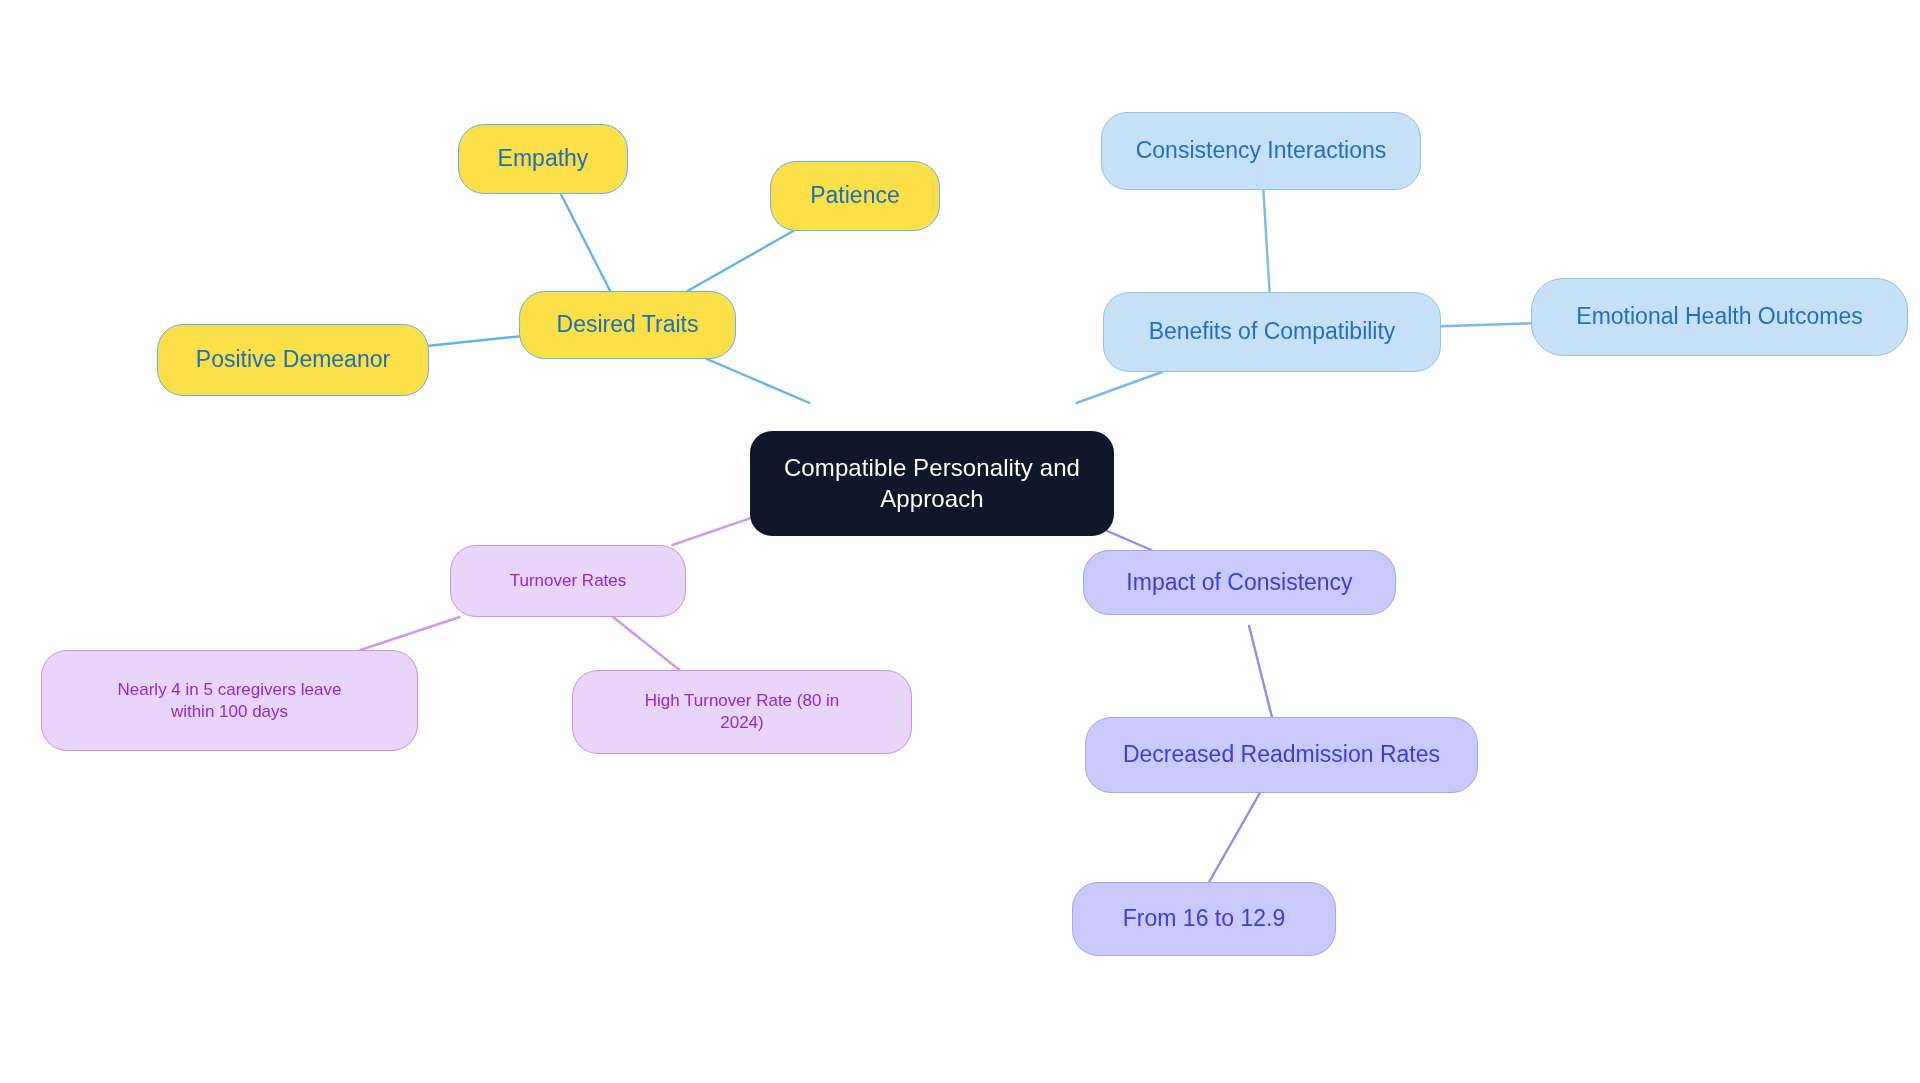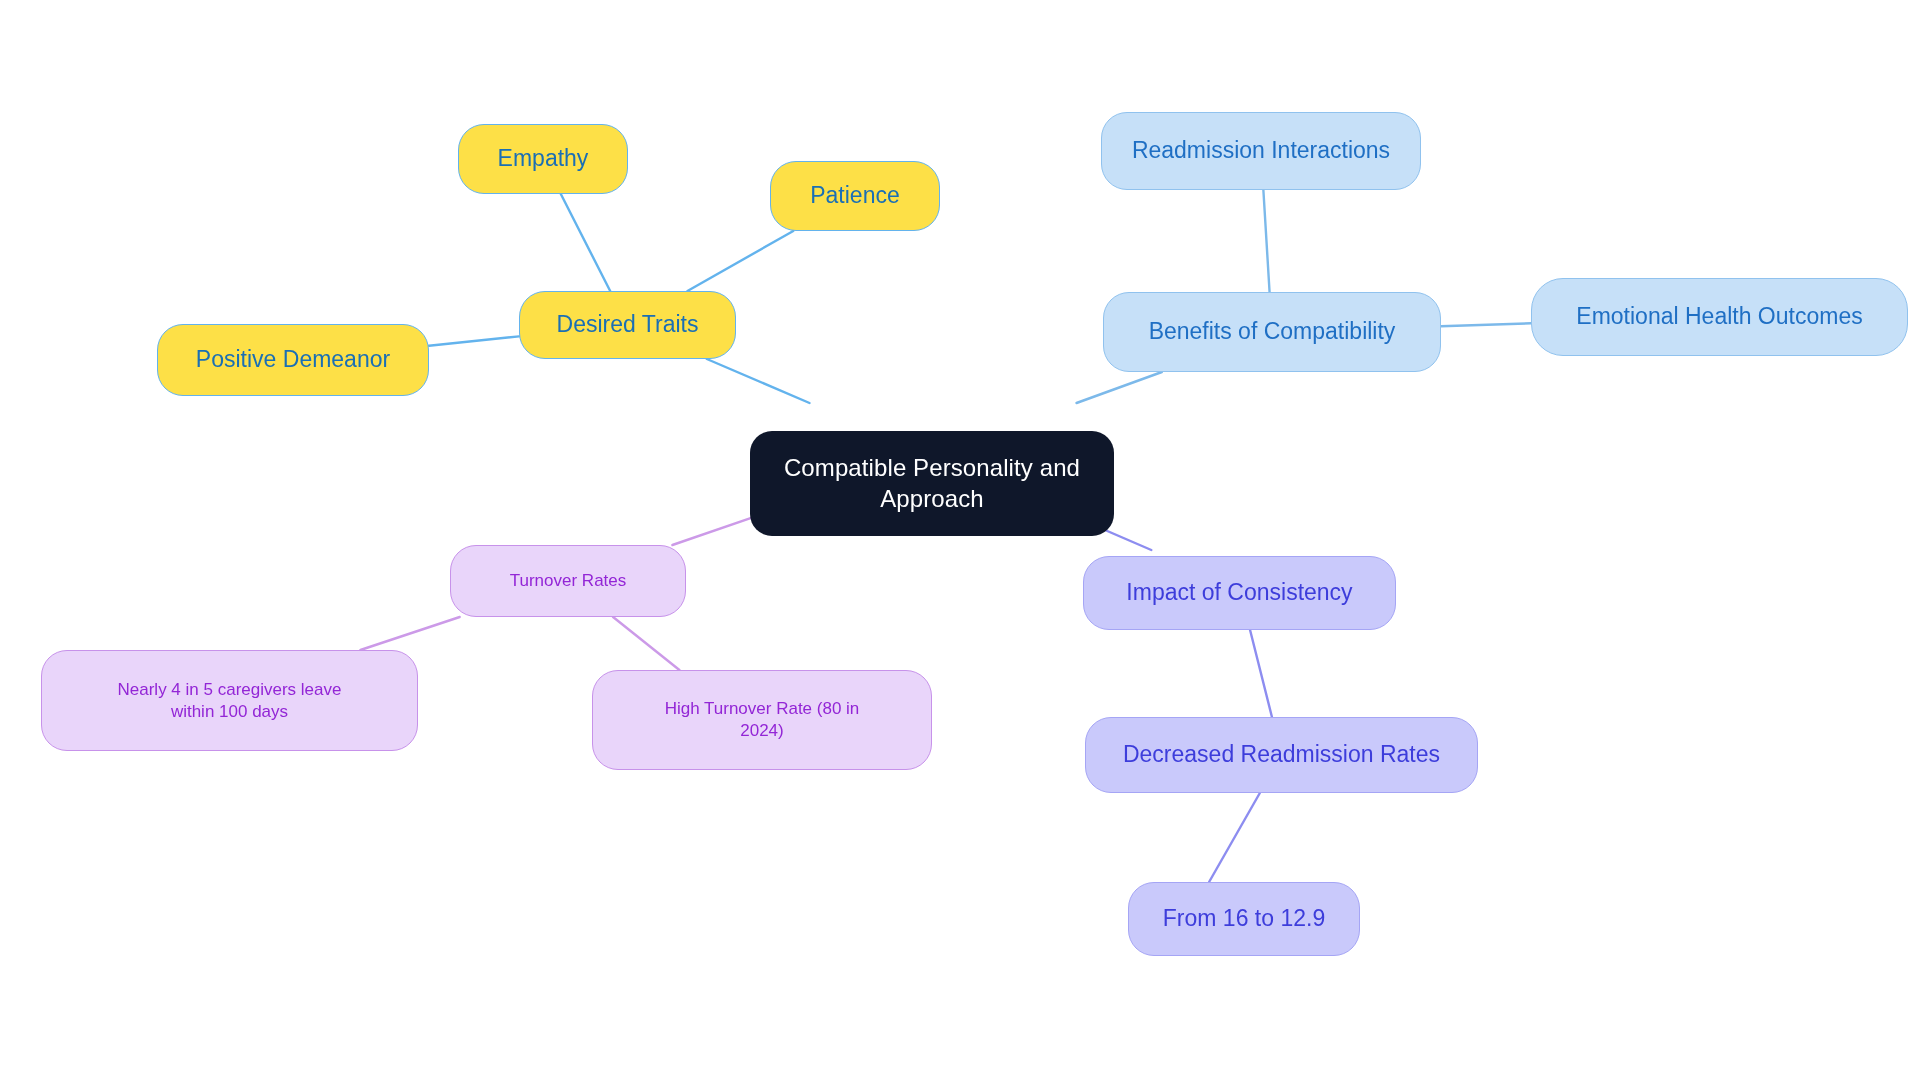--- a/index.html
+++ b/index.html
@@ -94,24 +94,24 @@
       <line x1="613.0647482014389" y1="617" x2="679.410071942446" y2="670" stroke="#cc9ae8" stroke-width="2.4" stroke-linecap="round"></line>
     </svg>
   <div id="node-layer">
       <div class="node root" style="left: 750px; top: 403px; width: 364px; height: 105px;">Compatible Personality and
 Approach</div>
       <div class="node blue" style="left: 519px; top: 291px; width: 217px; height: 68px;">Desired Traits</div>
       <div class="node blue" style="left: 458px; top: 124px; width: 170px; height: 70px;">Empathy</div>
       <div class="node blue" style="left: 770px; top: 161px; width: 170px; height: 70px;">Patience</div>
       <div class="node blue" style="left: 157px; top: 324px; width: 272px; height: 72px;">Positive Demeanor</div>
       <div class="node blue2" style="left: 1103px; top: 292px; width: 338px; height: 80px;">Benefits of Compatibility</div>
-      <div class="node blue2" style="left: 1101px; top: 112px; width: 320px; height: 78px;">Readmission Interactions</div>
+      <div class="node blue2" style="left: 1101px; top: 112px; width: 320px; height: 78px;">Consistency Interactions</div>
       <div class="node blue2" style="left: 1531px; top: 278px; width: 377px; height: 78px; border-radius: 32px;">Emotional Health Outcomes</div>
-      <div class="node indigo" style="left: 1083px; top: 550px; width: 313px; height: 74px; margin-top: 6px;">Impact of Consistency</div>
+      <div class="node indigo" style="left: 1083px; top: 550px; width: 313px; height: 65px;">Impact of Consistency</div>
       <div class="node indigo" style="left: 1085px; top: 717px; width: 393px; height: 76px;">Decreased Readmission Rates</div>
-      <div class="node indigo" style="left: 1128px; top: 882px; width: 232px; height: 74px;">From 16 to 12.9</div>
+      <div class="node indigo" style="left: 1072px; top: 882px; width: 264px; height: 74px;">From 16 to 12.9</div>
       <div class="node purple" style="left: 450px; top: 545px; width: 236px; height: 72px;">Turnover Rates</div>
       <div class="node purple" style="left: 20px; top: 650px; width: 377px; height: 101px; margin-left: 21px;">Nearly 4 in 5 caregivers leave
 within 100 days</div>
-      <div class="node purple" style="left: 572px; top: 670px; width: 340px; height: 100px; margin-left: 20px;">High Turnover Rate (80 in
+      <div class="node purple" style="left: 572px; top: 670px; width: 340px; height: 84px;">High Turnover Rate (80 in
 2024)</div>
     </div>
 </div>
 
 </body></html>

